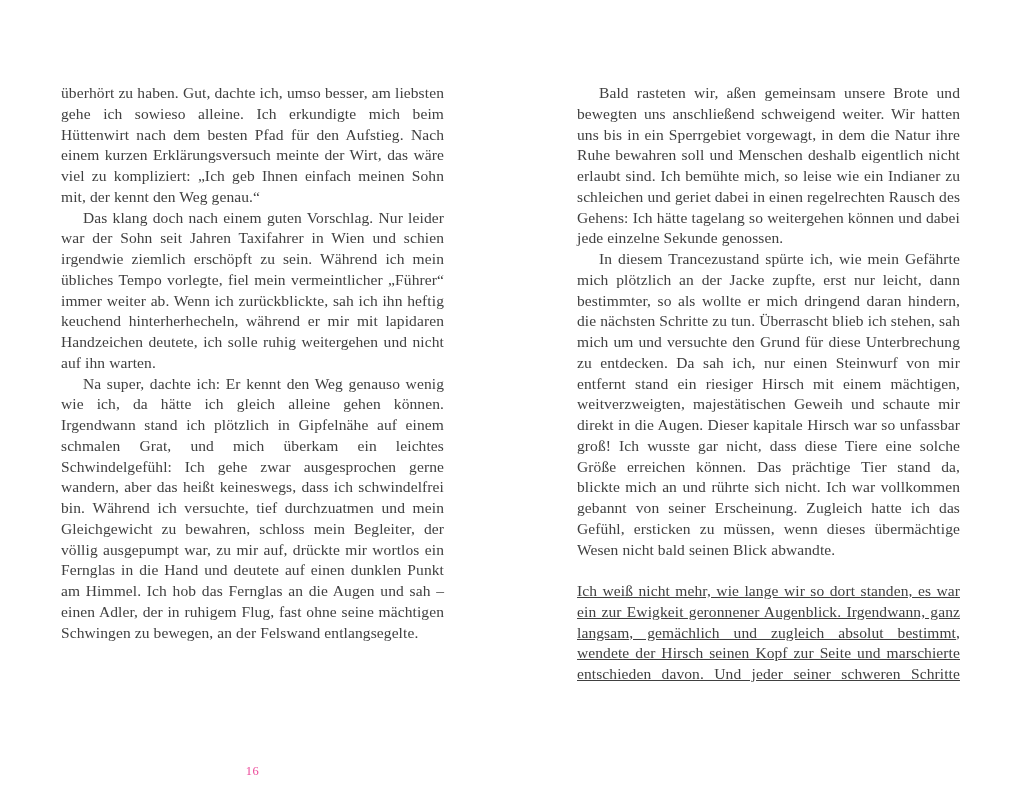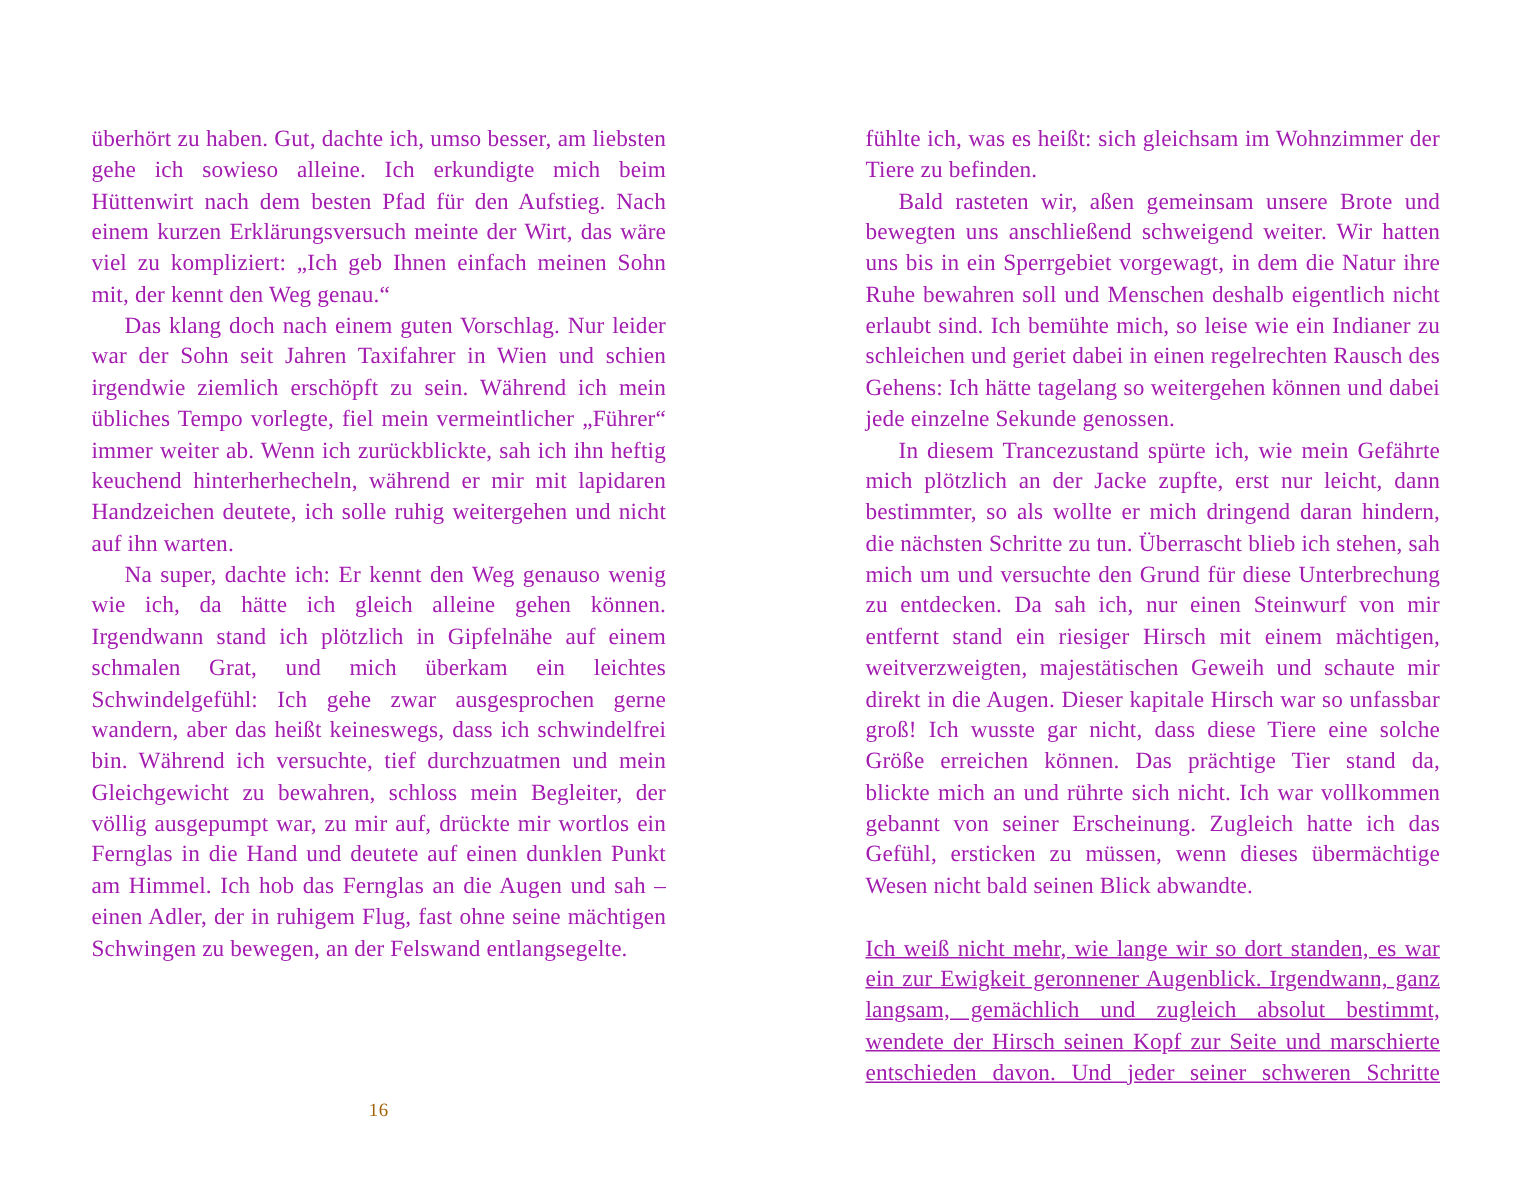--- a/index.html
+++ b/index.html
@@ -22,52 +22,51 @@
     top: 83px;
     width: 383px;
   }
   .page-text.left  { left: 61px; }
   .page-text.right { left: 577px; }
   .page-text p {
     margin: 0;
     padding: 0;
     font-size: 15.5px;
     line-height: 20.75px;
-    color: #a21caf;
+    color: #404040;
     text-align: justify;
     letter-spacing: 0.1px;
   }
   .page-text p.indent { text-indent: 22px; }
   .page-text p.gap { margin-top: 20.75px; }
   .page-text p.cont { text-align-last: justify; text-decoration: underline; }
   .folio {
     position: absolute;
-    top: 733px;
+    top: 764px;
     width: 383px;
     text-align: center;
     font-size: 12.5px;
-    color: #a16207;
+    color: #ec4899;
     letter-spacing: 0.5px;
   }
   .folio.left  { left: 61px; }
   .folio.right { left: 577px; }
 </style>
 </head>
 <body>
 
 <div class="spread">
 
   <div class="page-text left">
       <p>überhört zu haben. Gut, dachte ich, umso besser, am liebsten gehe ich sowieso alleine. Ich erkundigte mich beim Hüttenwirt nach dem besten Pfad für den Aufstieg. Nach einem kurzen Erklärungsversuch meinte der Wirt, das wäre viel zu kompliziert: „Ich geb Ihnen einfach meinen Sohn mit, der kennt den Weg genau.“</p>
       <p class="indent">Das klang doch nach einem guten Vorschlag. Nur leider war der Sohn seit Jahren Taxifahrer in Wien und schien irgendwie ziemlich erschöpft zu sein. Während ich mein übliches Tempo vorlegte, fiel mein vermeintlicher „Führer“ immer weiter ab. Wenn ich zurückblickte, sah ich ihn heftig keuchend hinterherhecheln, während er mir mit lapidaren Handzeichen deutete, ich solle ruhig weitergehen und nicht auf ihn warten.</p>
       <p class="indent">Na super, dachte ich: Er kennt den Weg genauso wenig wie ich, da hätte ich gleich alleine gehen können. Irgendwann stand ich plötzlich in Gipfelnähe auf einem schmalen Grat, und mich überkam ein leichtes Schwindelgefühl: Ich gehe zwar ausgesprochen gerne wandern, aber das heißt keineswegs, dass ich schwindelfrei bin. Während ich versuchte, tief durchzuatmen und mein Gleichgewicht zu bewahren, schloss mein Begleiter, der völlig ausgepumpt war, zu mir auf, drückte mir wortlos ein Fernglas in die Hand und deutete auf einen dunklen Punkt am Himmel. Ich hob das Fernglas an die Augen und sah – einen Adler, der in ruhigem Flug, fast ohne seine mächtigen Schwingen zu bewegen, an der Felswand entlangsegelte.</p>
     </div>
 
   <div class="page-text right">
-      <p>fühlte ich, was es heißt: sich gleichsam im Wohnzimmer der Tiere zu befinden.</p>
       <p class="indent">Bald rasteten wir, aßen gemeinsam unsere Brote und bewegten uns anschließend schweigend weiter. Wir hatten uns bis in ein Sperrgebiet vorgewagt, in dem die Natur ihre Ruhe bewahren soll und Menschen deshalb eigentlich nicht erlaubt sind. Ich bemühte mich, so leise wie ein Indianer zu schleichen und geriet dabei in einen regelrechten Rausch des Gehens: Ich hätte tagelang so weitergehen können und dabei jede einzelne Sekunde genossen.</p>
       <p class="indent">In diesem Trancezustand spürte ich, wie mein Gefährte mich plötzlich an der Jacke zupfte, erst nur leicht, dann bestimmter, so als wollte er mich dringend daran hindern, die nächsten Schritte zu tun. Überrascht blieb ich stehen, sah mich um und versuchte den Grund für diese Unterbrechung zu entdecken. Da sah ich, nur einen Steinwurf von mir entfernt stand ein riesiger Hirsch mit einem mächtigen, weitverzweigten, majestätischen Geweih und schaute mir direkt in die Augen. Dieser kapitale Hirsch war so unfassbar groß! Ich wusste gar nicht, dass diese Tiere eine solche Größe erreichen können. Das prächtige Tier stand da, blickte mich an und rührte sich nicht. Ich war vollkommen gebannt von seiner Erscheinung. Zugleich hatte ich das Gefühl, ersticken zu müssen, wenn dieses übermächtige Wesen nicht bald seinen Blick abwandte.</p>
       <p class="gap cont">Ich weiß nicht mehr, wie lange wir so dort standen, es war ein zur Ewigkeit geronnener Augenblick. Irgendwann, ganz langsam, gemächlich und zugleich absolut bestimmt, wendete der Hirsch seinen Kopf zur Seite und marschierte entschieden davon. Und jeder seiner schweren Schritte</p>
     </div>
 
   <div class="folio left">16</div>
 
 
 </div>
 

